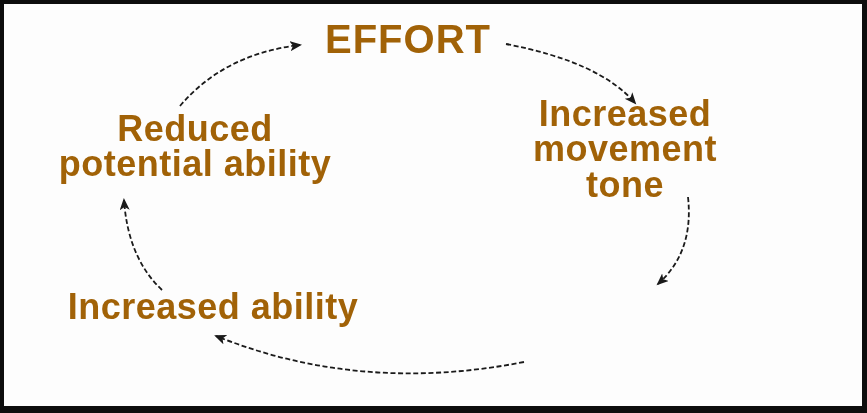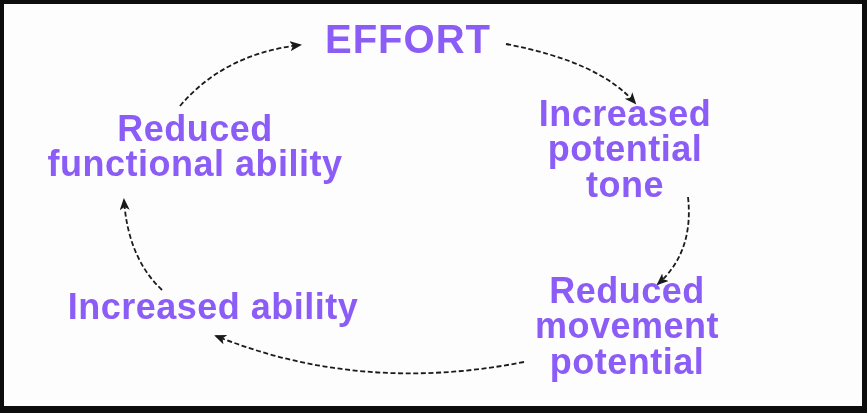--- a/index.html
+++ b/index.html
@@ -22,21 +22,21 @@
   .arrows-layer {
     position: absolute;
     left: 0;
     top: 0;
     width: 858px;
     height: 402px;
   }
   .node-label {
     position: absolute;
     transform: translate(-50%, -50%);
-    color: #8b5cf6;
+    color: #a16207;
     font-weight: 700;
     font-size: 36px;
     line-height: 0.98;
     text-align: center;
     white-space: pre-line;
     letter-spacing: 0.5px;
   }
   .node-label.effort {
     font-size: 40px;
     letter-spacing: 1px;
@@ -64,23 +64,21 @@
       <path d="M 502 40 Q 596 58 631 99" marker-end="url(#ah)"></path>
       <path d="M 684 193 Q 690 248 654 280" marker-end="url(#ah)"></path>
       <path d="M 520 358 Q 356 390 212 332" marker-end="url(#ah)"></path>
       <path d="M 158 286 Q 124 254 120 196" marker-end="url(#ah)"></path>
     </g>
   </svg>
 
   <div class="node-label effort pos-effort">EFFORT</div>
 
   <div class="node-label pos-functional-ability">Reduced
-functional ability</div>
+potential ability</div>
 
   <div class="node-label pos-postural-tone">Increased
-potential tone</div>
+movement tone</div>
 
   <div class="node-label pos-increased-effort">Increased ability</div>
 
-  <div class="node-label pos-movement-potential">Reduced movement
-potential</div>
 
 </div>
 
 </body></html>

